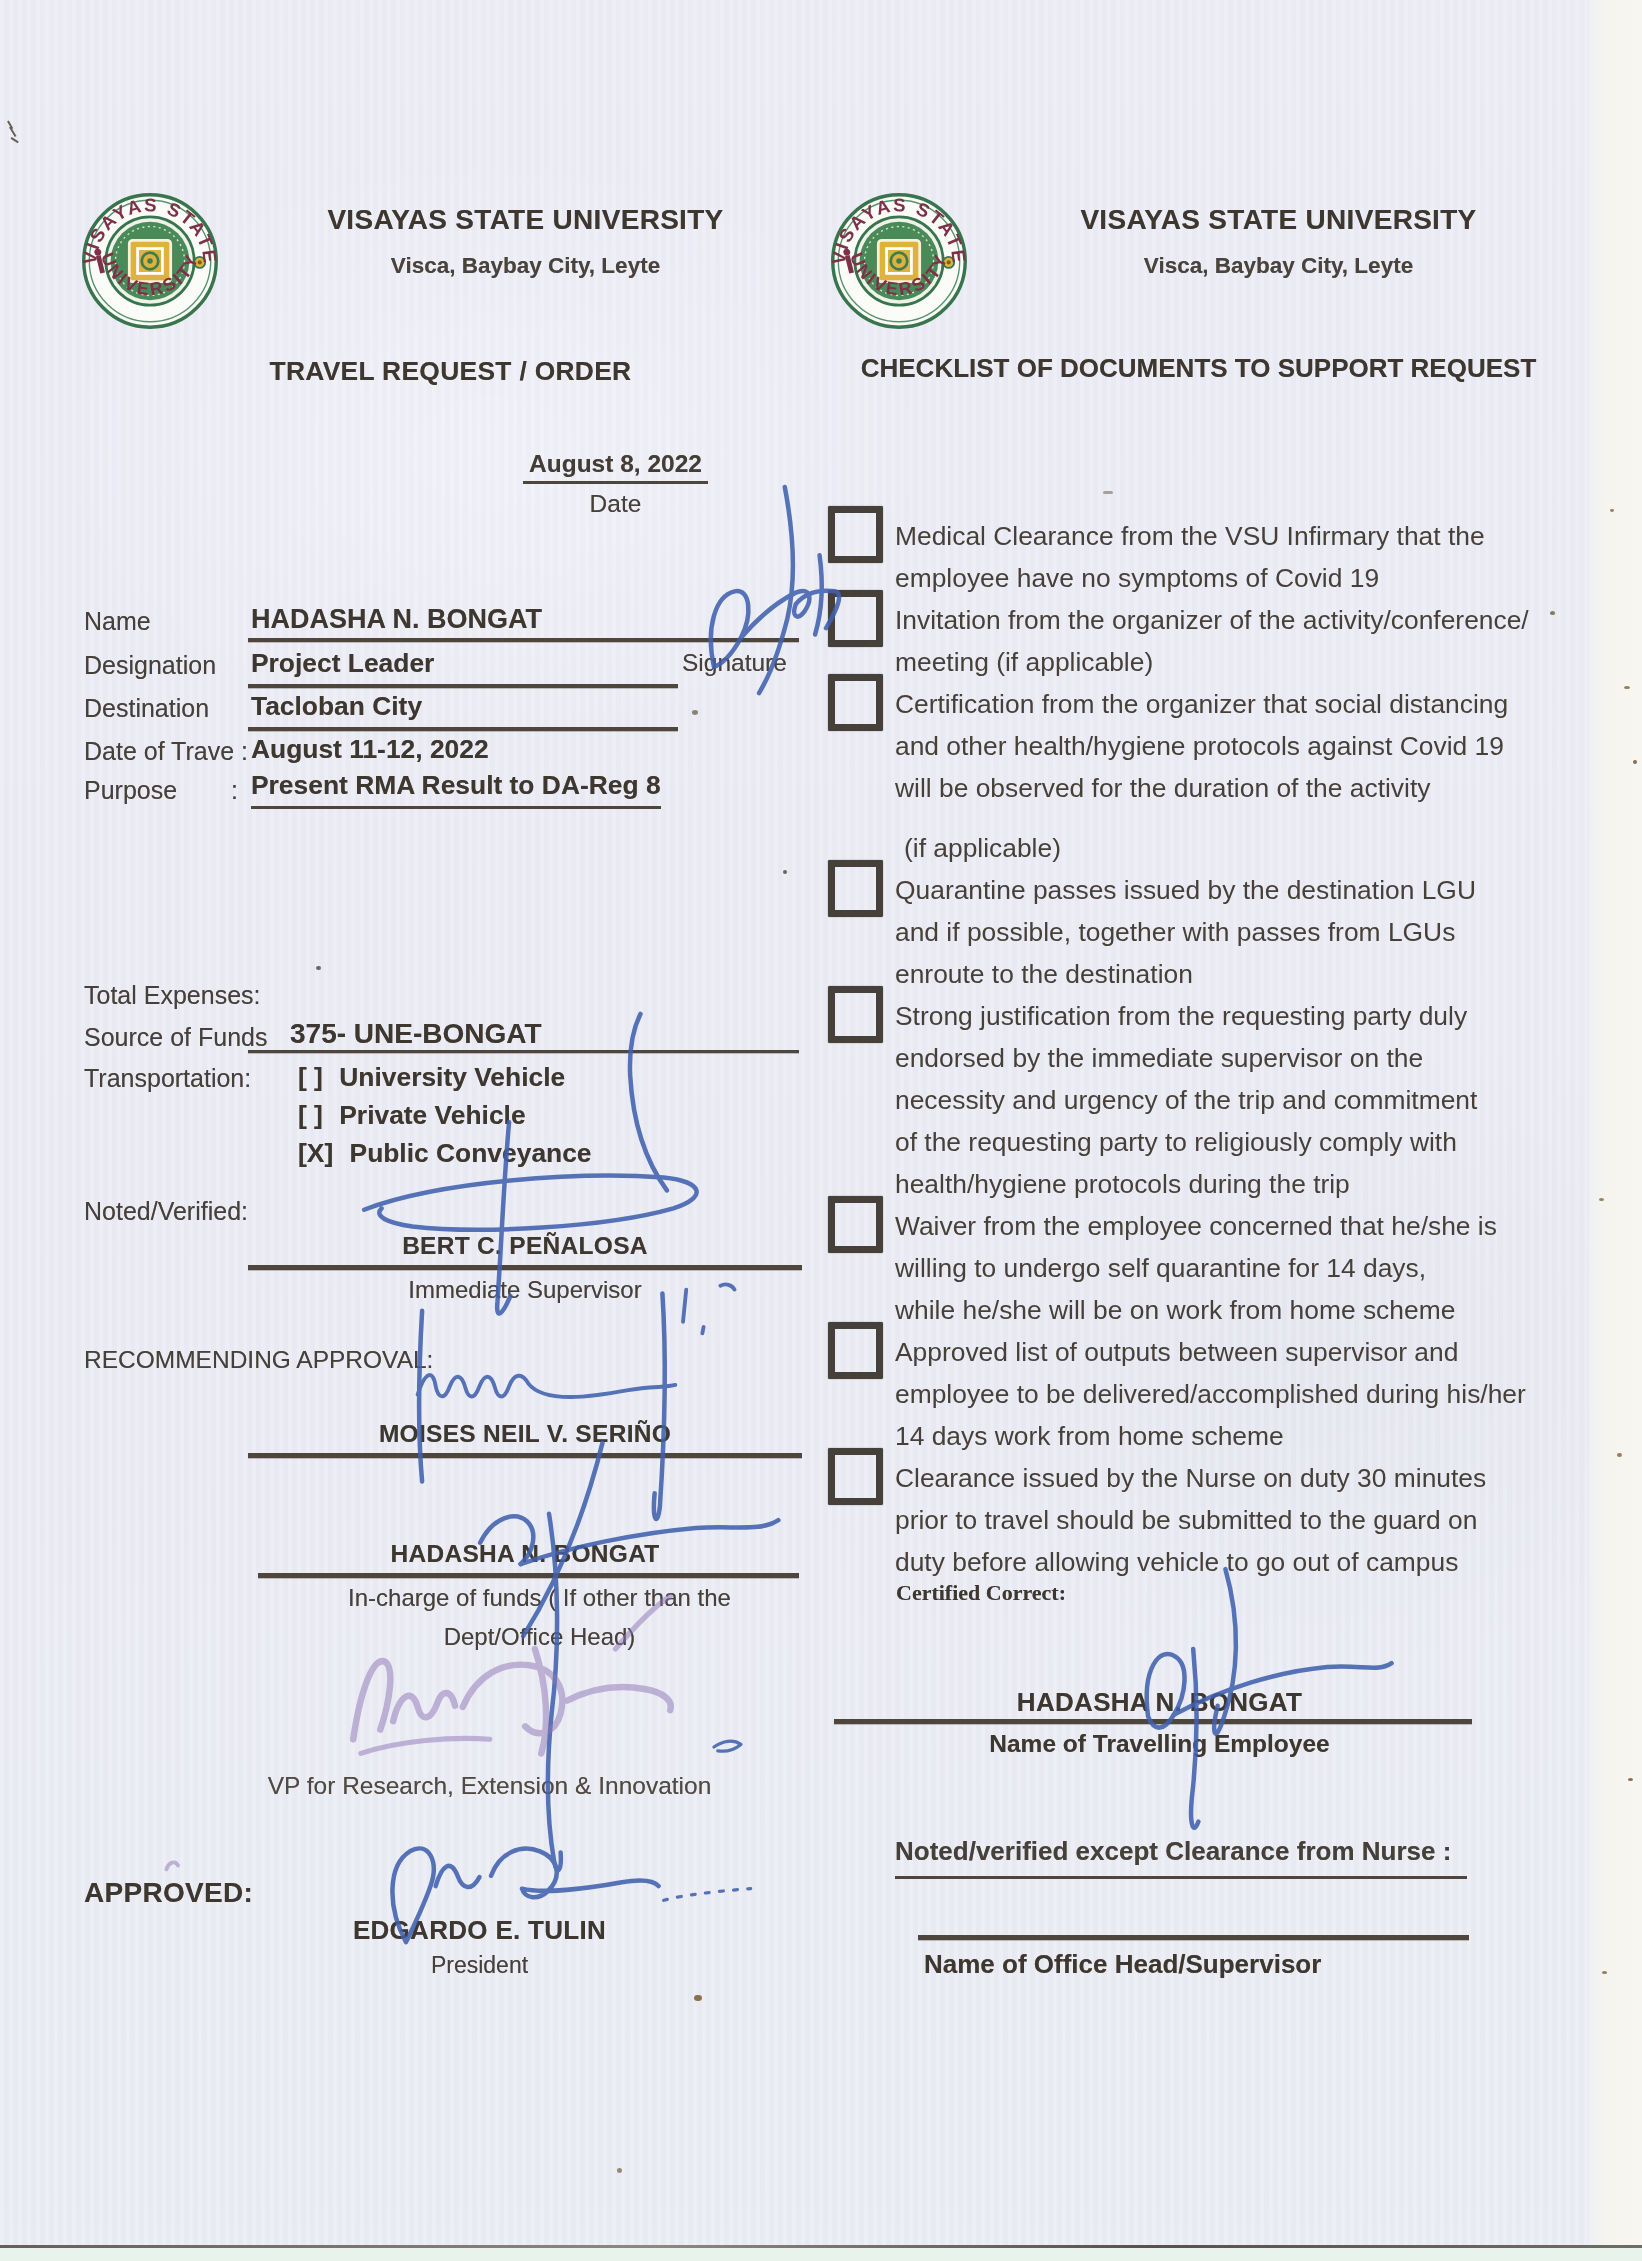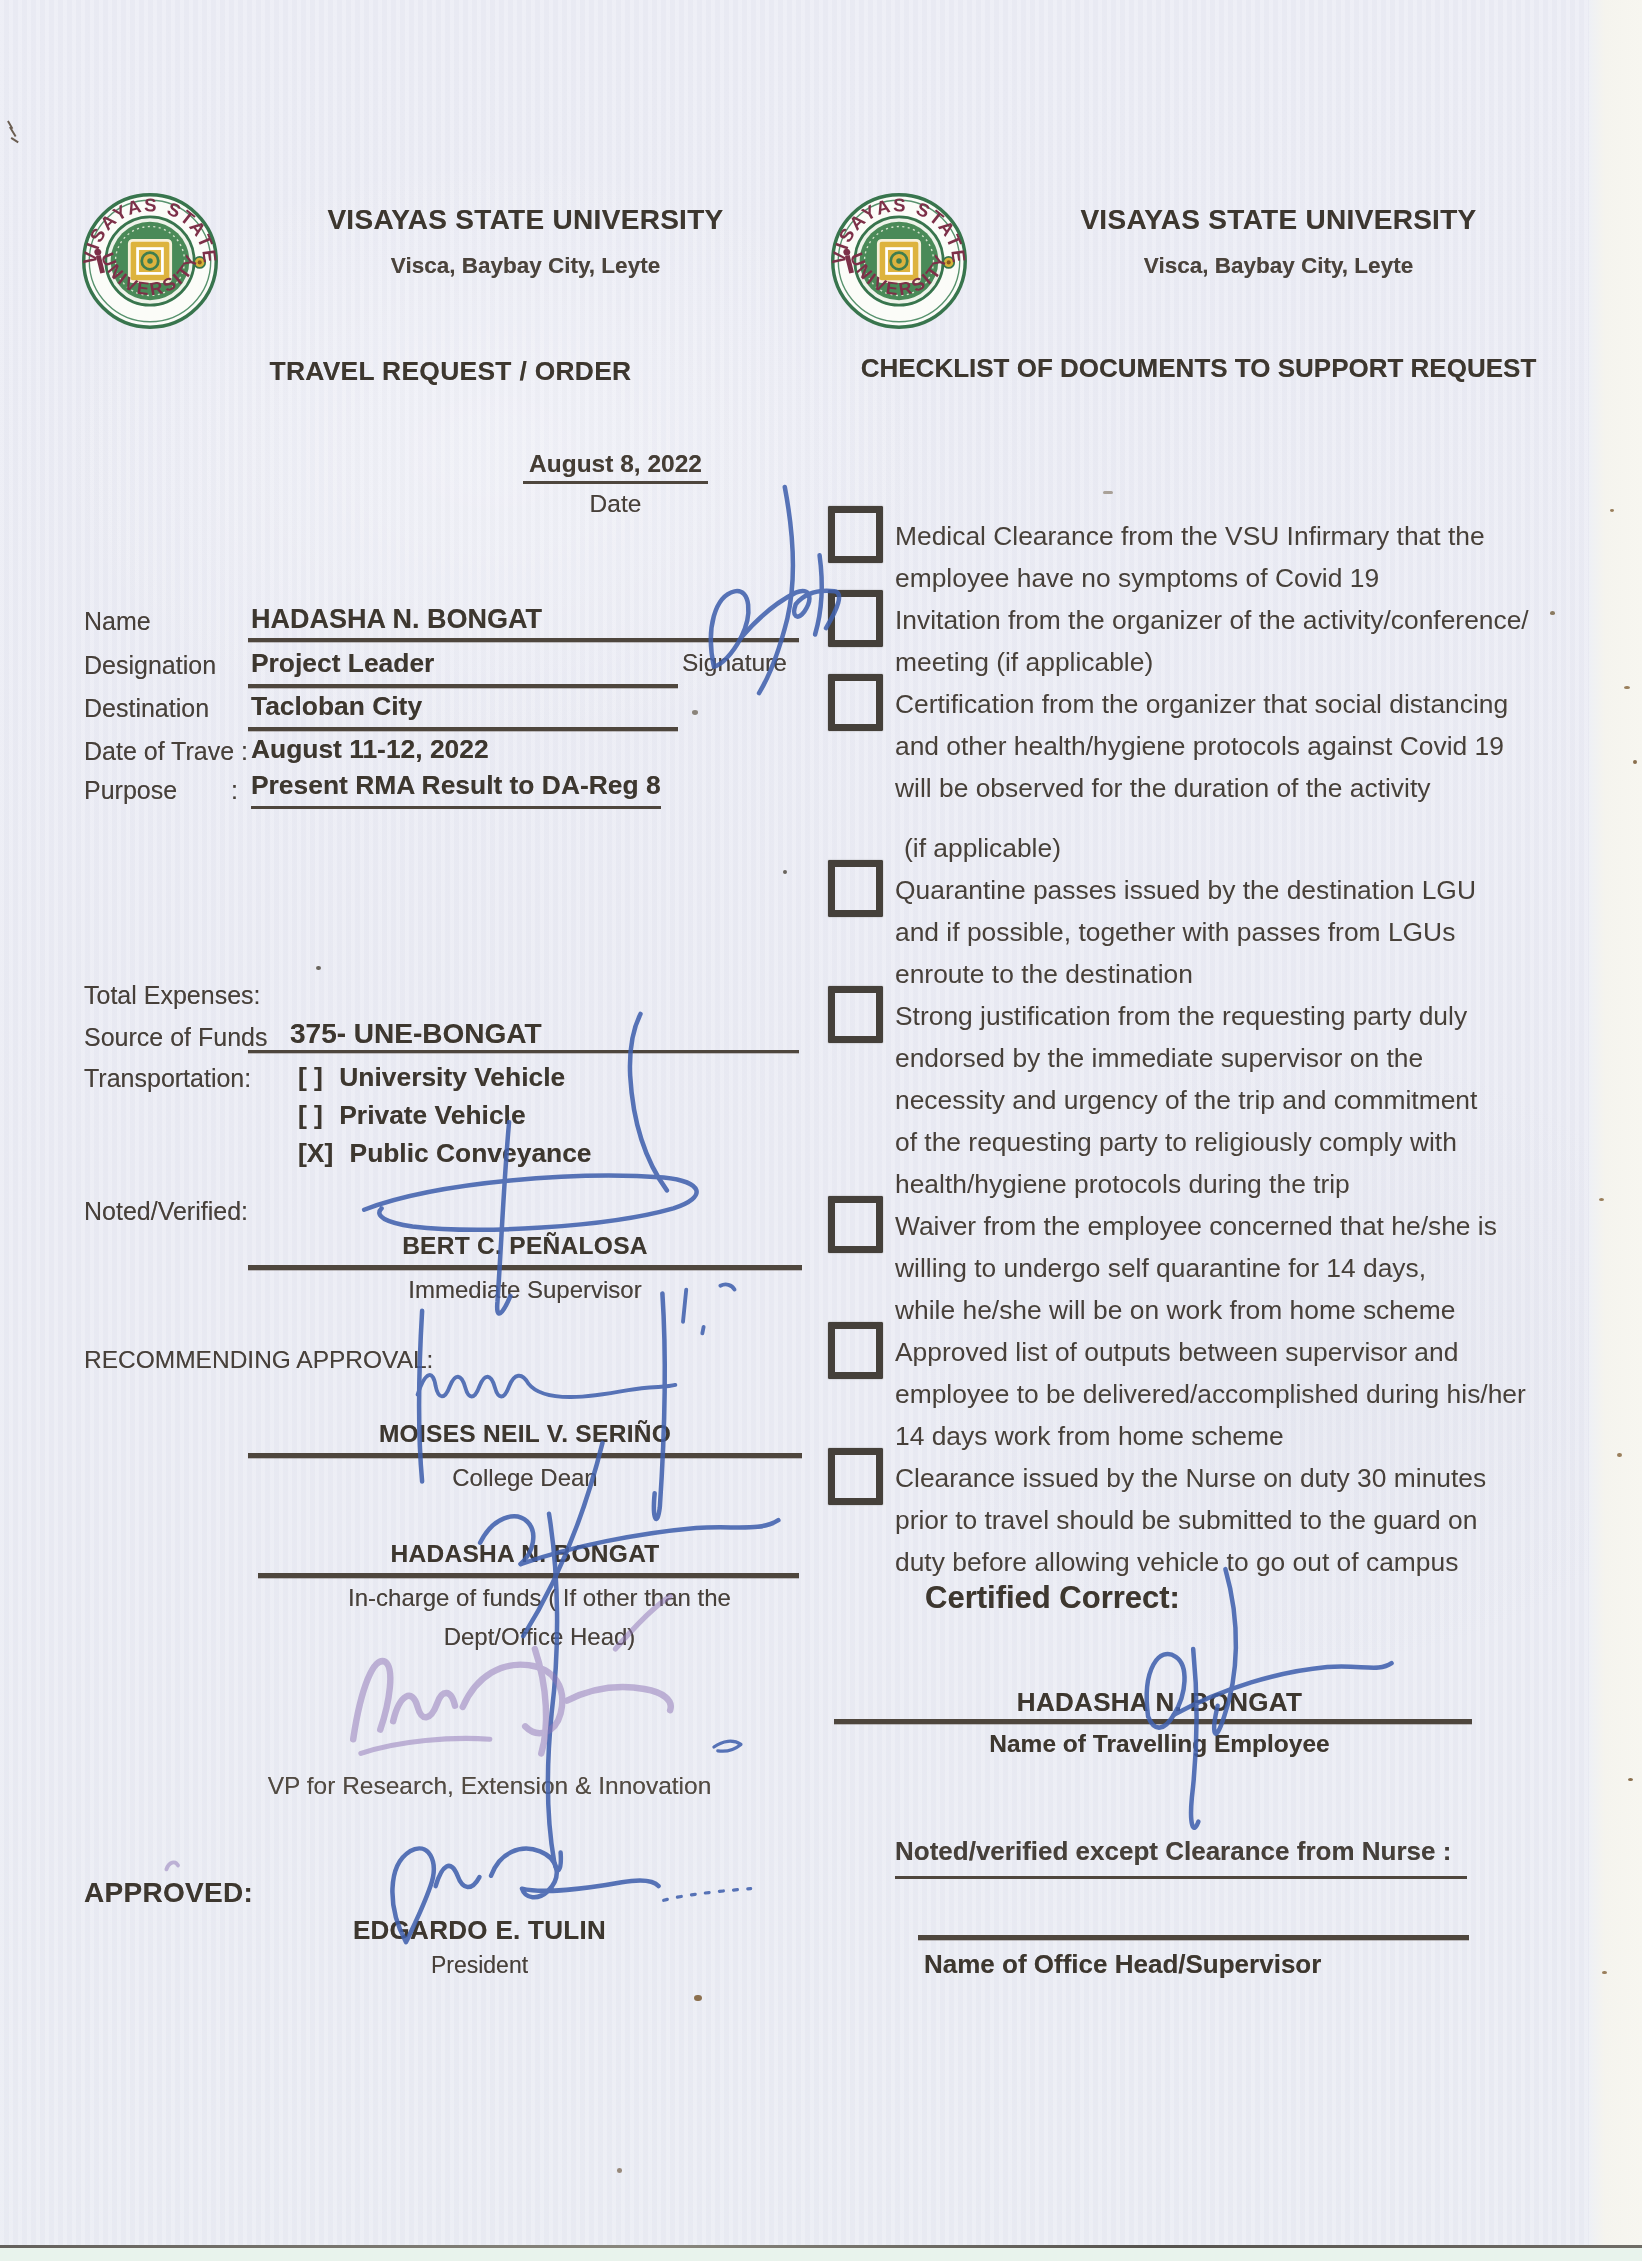--- a/index.html
+++ b/index.html
@@ -147,21 +147,20 @@
   <div class="abs t scan" style="left:84px;top:1197px;font-size:25px;text-align:center;">Noted/Verified:</div>
 
   <div class="abs scan b ctr" style="left:248px;top:1232px;width:554px;font-size:24.5px;letter-spacing:0.3px;">BERT C. PEÑALOSA</div>
   <div class="rule" style="left:248px;top:1265px;width:554px;height:4.5px;"></div>
   <div class="abs t scan ctr" style="left:248px;top:1276px;width:554px;font-size:24px;">Immediate Supervisor</div>
 
   <div class="abs t scan" style="left:84px;top:1346px;font-size:24.5px;">RECOMMENDING APPROVAL:</div>
 
   <div class="abs scan b ctr" style="left:248px;top:1420px;width:554px;font-size:24.5px;letter-spacing:0.3px;">MOISES NEIL V. SERIÑO</div>
   <div class="rule" style="left:248px;top:1453px;width:554px;height:4.5px;"></div>
-  <div class="abs t scan ctr" style="left:248px;top:1464px;width:554px;font-size:24px;">College Dean</div>
 
   <div class="abs scan b ctr" style="left:248px;top:1540px;width:554px;font-size:24.5px;letter-spacing:0.3px;">HADASHA N. BONGAT</div>
   <div class="rule" style="left:258px;top:1573px;width:541px;height:4.5px;"></div>
   <div class="abs t scan ctr" style="left:282px;top:1584px;width:515px;font-size:24px;">In-charge of  funds ( If other than the</div>
   <div class="abs t scan ctr" style="left:282px;top:1623px;width:515px;font-size:24px;">Dept/Office Head)</div>
 
   <div class="abs t scan ctr" style="left:232px;top:1772px;width:515px;font-size:24.5px;color:#514a42;">VP for Research, Extension &amp; Innovation</div>
 
   <div class="abs scan b" style="left:84px;top:1877px;font-size:28px;letter-spacing:0.3px;">APPROVED:</div>
   <div class="abs scan b ctr" style="left:222px;top:1915px;width:515px;font-size:26px;letter-spacing:0.3px;">EDGARDO E. TULIN</div>
@@ -236,21 +235,21 @@
     <div class="chk-item">
       <span class="chk-box"></span>
       <div class="chk-text">
         <div class="cl">Clearance issued by the Nurse on duty 30 minutes</div>
         <div class="cl">prior to travel should be submitted to the guard on</div>
         <div class="cl">duty before allowing vehicle to go out of campus</div>
       </div>
     </div>
   </div>
 
-  <div class="abs scan b" style="left:925px;top:1580px;font-size:31px;">Certified Correct:</div>
+  <div class="abs scan b" style="left:896px;top:1580px;font-size:22px;font-family:Liberation Serif, serif;">Certified Correct:</div>
 
   <div class="abs scan b ctr" style="left:834px;top:1687px;width:651px;font-size:26px;letter-spacing:0.3px;">HADASHA N. BONGAT</div>
   <div class="rule" style="left:834px;top:1719px;width:638px;height:5.2px;"></div>
   <div class="abs scan b ctr" style="left:834px;top:1730px;width:651px;font-size:24.5px;">Name of Travelling Employee</div>
 
   <div class="abs t scan" style="left:895px;top:1836px;font-size:26px;font-weight:700;color:#46403a;">
     <span class="u-inline" style="padding:0 15.5px 9px 0;">Noted/verified except Clearance from Nurse :</span>
   </div>
 
   <div class="rule" style="left:918px;top:1935px;width:551px;height:5.2px;"></div>

